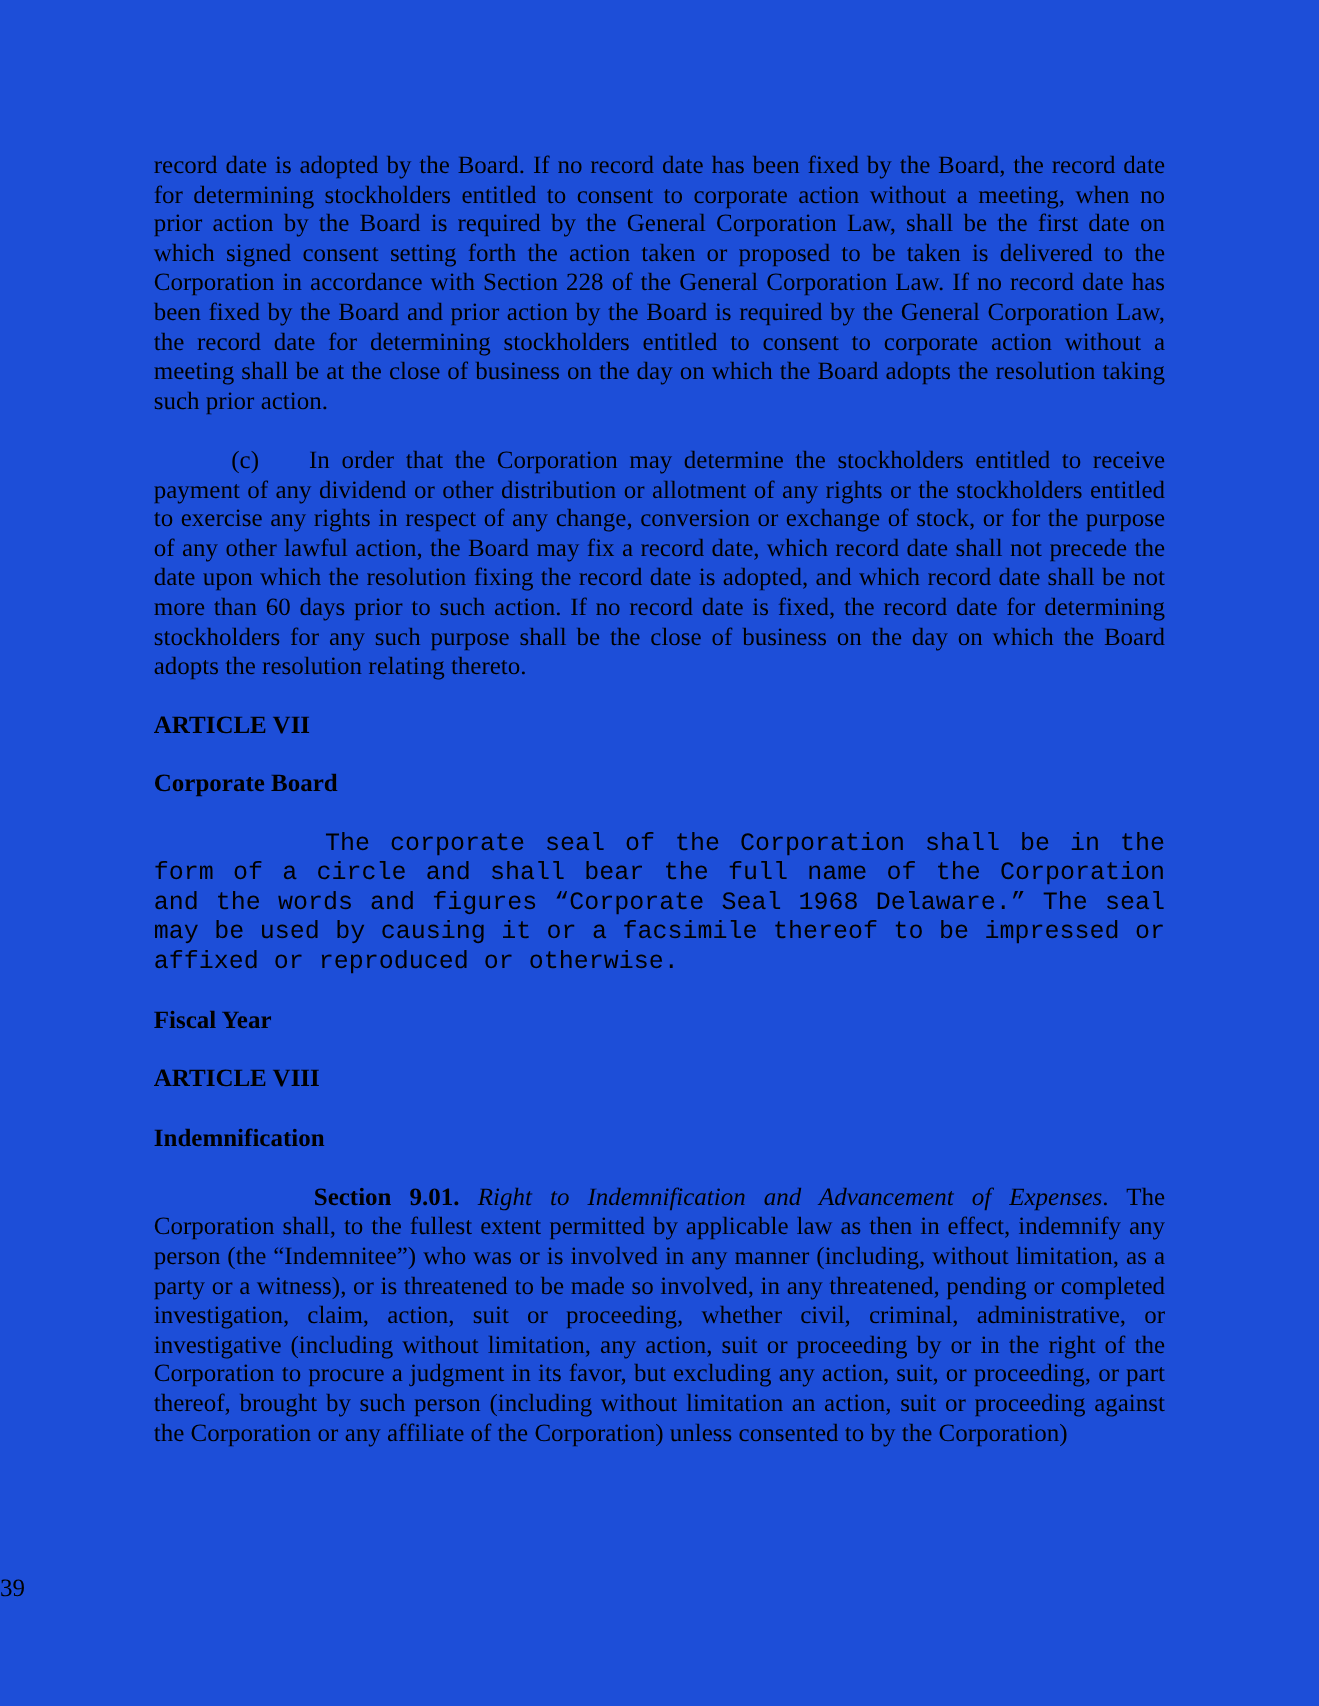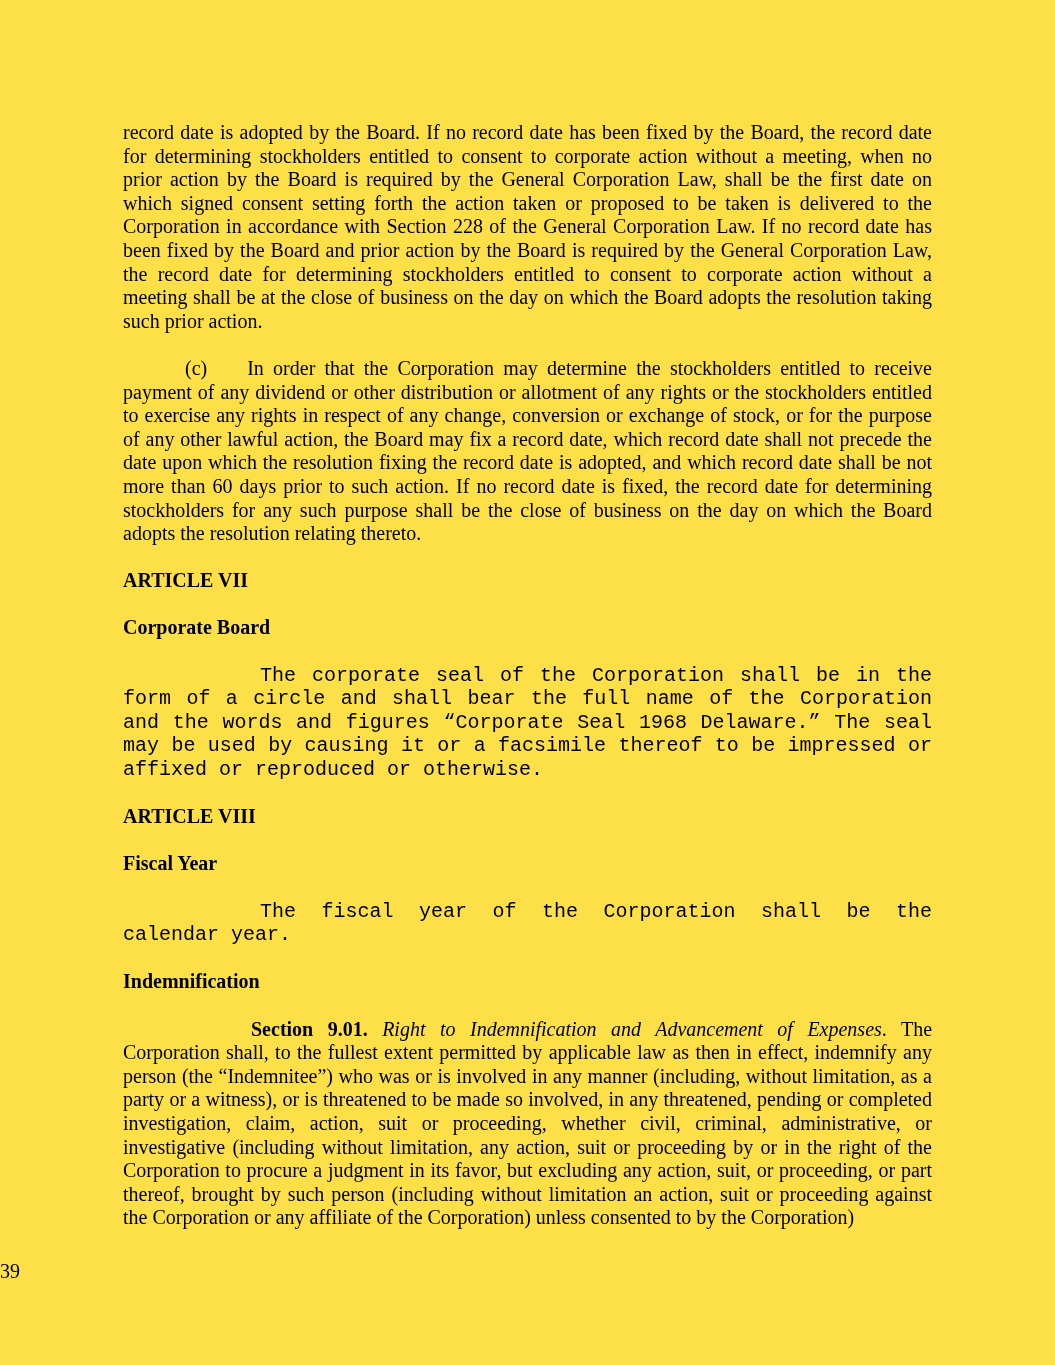--- a/index.html
+++ b/index.html
@@ -4,21 +4,21 @@
 <style>
   html, body {
     margin: 0;
     padding: 0;
     background: #e8e8e8;
   }
   .page {
     width: 1055px;
     height: 1365px;
     margin: 0 auto;
-    background: #fde047;
+    background: #1d4ed8;
     color: #000000;
     font-family: "Liberation Serif", "DejaVu Serif", serif;
     font-size: 20px;
     line-height: 23.6px;
     position: relative;
     box-sizing: border-box;
     padding: 121px 123px 0 123px;
   }
   .page p {
     margin: 23.6px 0;
@@ -67,25 +67,24 @@
   <p class="first">record date is adopted by the Board. If no record date has been fixed by the Board, the record date for determining stockholders entitled to consent to corporate action without a meeting, when no prior action by the Board is required by the General Corporation Law, shall be the first date on which signed consent setting forth the action taken or proposed to be taken is delivered to the Corporation in accordance with Section 228 of the General Corporation Law. If no record date has been fixed by the Board and prior action by the Board is required by the General Corporation Law, the record date for determining stockholders entitled to consent to corporate action without a meeting shall be at the close of business on the day on which the Board adopts the resolution taking such prior action.</p>
 
   <p class="indent-c"><span class="c-prefix">(c)</span><span>In order that the Corporation may determine the stockholders entitled to receive payment of any dividend or other distribution or allotment of any rights or the stockholders entitled to exercise any rights in respect of any change, conversion or exchange of stock, or for the purpose of any other lawful action, the Board may fix a record date, which record date shall not precede the date upon which the resolution fixing the record date is adopted, and which record date shall be not more than 60 days prior to such action. If no record date is fixed, the record date for determining stockholders for any such purpose shall be the close of business on the day on which the Board adopts the resolution relating thereto.</span></p>
 
   <p class="heading">ARTICLE VII</p>
 
   <p class="heading">Corporate Board</p>
 
   <p class="indent-lg">The corporate seal of the Corporation shall be in the form of a circle and shall bear the full name of the Corporation and the words and figures “Corporate Seal 1968 Delaware.” The seal may be used by causing it or a facsimile thereof to be impressed or affixed or reproduced or otherwise.</p>
 
+  <p class="heading">Fiscal Year</p>
+
   <p class="heading">ARTICLE VIII</p>
 
-  <p class="heading">Fiscal Year</p>
-
-  <p class="indent-lg">The fiscal year of the Corporation shall be the calendar year.</p>
 
 
   <p class="heading">Indemnification</p>
 
   <p class="indent-sec"><span class="bold">Section 9.01.</span><span> </span><span class="italic">Right to Indemnification and Advancement of Expenses</span><span>. The Corporation shall, to the fullest extent permitted by applicable law as then in effect, indemnify any person (the “Indemnitee”) who was or is involved in any manner (including, without limitation, as a party or a witness), or is threatened to be made so involved, in any threatened, pending or completed investigation, claim, action, suit or proceeding, whether civil, criminal, administrative, or investigative (including without limitation, any action, suit or proceeding by or in the right of the Corporation to procure a judgment in its favor, but excluding any action, suit, or proceeding, or part thereof, brought by such person (including without limitation an action, suit or proceeding against the Corporation or any affiliate of the Corporation) unless consented to by the Corporation)</span></p>
 
   <p class="page-number">39</p>
 
 </div>
 

